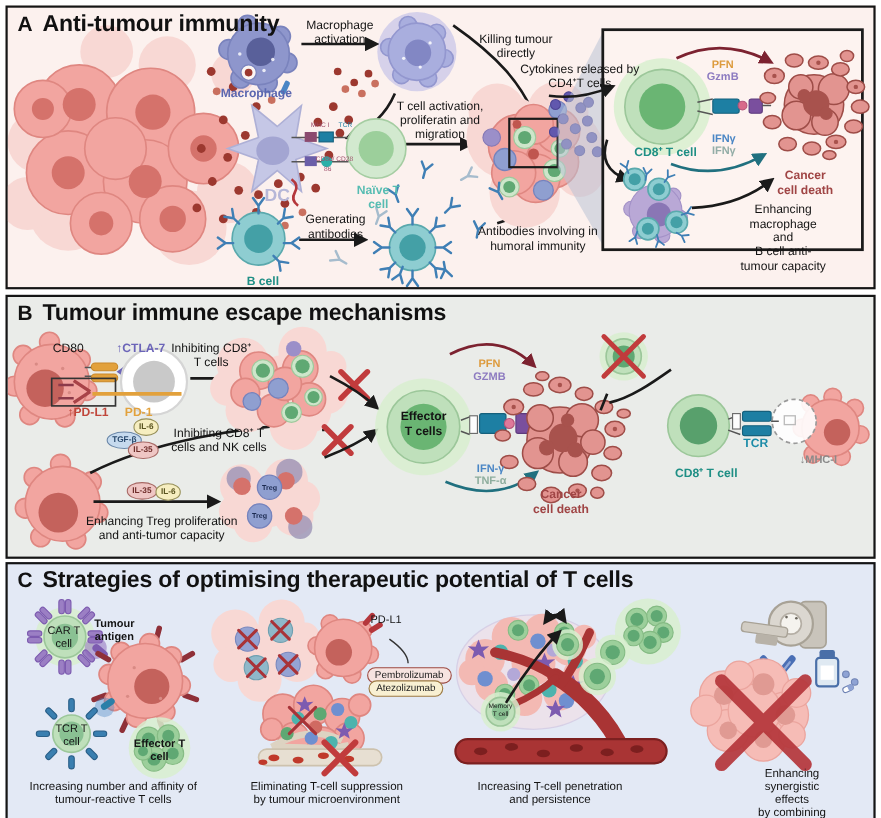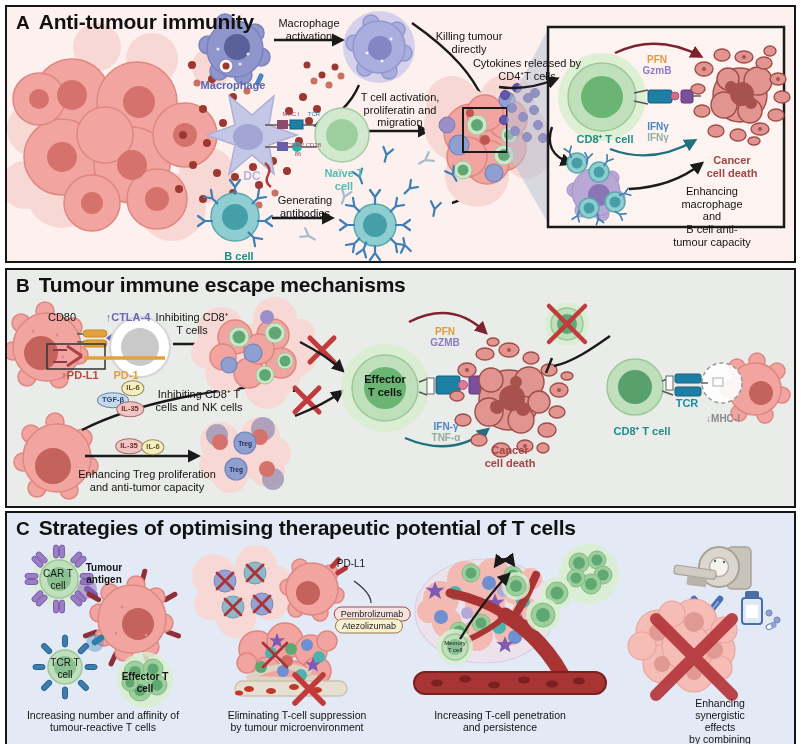--- a/index.html
+++ b/index.html
@@ -361,26 +361,28 @@
 directly</div>
 <div class="lbl ctr" style="left:520px;top:50px">Cytokines released by
 CD4⁺T cells</div>
 <div class="lbl ctr" style="left:393px;top:84px">T cell activation,
 proliferatin and
 migration</div>
 <div class="lbl ctr t6 c-syn1" style="left:284px;top:104px">MHC I</div>
 <div class="lbl ctr t6 c-syn2" style="left:307px;top:104px">TCR</div>
 <div class="lbl ctr t6 c-syn1" style="left:297px;top:135px">CD80/ CD28</div>
 <div class="lbl ctr t6 c-syn1" style="left:291px;top:144px">86</div>
-<div class="lbl ctr b c-dc" style="left:245px;top:163px;font-size:12px">DC</div>
+<div class="lbl ctr b c-dc" style="left:245px;top:163px;font-size:16px">DC</div>
 <div class="lbl ctr b c-naive" style="left:337px;top:160px">Naïve T
 cell</div>
 <div class="lbl ctr" style="left:298px;top:187px">Generating
 antibodies</div>
 <div class="lbl ctr b c-teal" style="left:232px;top:243px">B cell</div>
+<div class="lbl ctr" style="left:482px;top:198px">Antibodies involving in
+humoral immunity</div>
 <div class="lbl ctr b t10 c-pfn" style="left:650px;top:47px">PFN</div>
 <div class="lbl ctr b t10 c-gzmb" style="left:650px;top:58px">GzmB</div>
 <div class="lbl ctr b c-teal" style="left:598px;top:126px">CD8⁺ T cell</div>
 <div class="lbl ctr b t10 c-ifn" style="left:651px;top:114px">IFNγ</div>
 <div class="lbl ctr b t10 c-tnf" style="left:651px;top:125px">IFNγ</div>
 <div class="lbl ctr b c-cancer" style="left:725px;top:147px">Cancer
 cell death</div>
 <div class="lbl ctr" style="left:705px;top:178px">Enhancing macrophage and
 B cell anti-tumour capacity</div>
 </section>
@@ -563,21 +565,21 @@
   <g>
     <path class="sy" d="M655,111 L666,107 M655,121 L666,125"></path>
     <rect x="659" y="106" width="7" height="14" fill="#fdfdfd" stroke="#666"></rect>
     <rect class="tl" x="668" y="104" width="26" height="9" rx="2"></rect>
           <rect class="tl" x="668" y="117" width="26" height="9" rx="2"></rect>
     <path class="sy" d="M694,113 L701,113"></path>
   </g>
 </svg>
 <div class="panel-title"><span class="plet">B</span><span class="ptxt">Tumour immune escape mechanisms</span></div>
 <div class="lbl ctr" style="left:55px;top:41px">CD80</div>
-<div class="lbl ctr b c-ctla" style="left:121px;top:41px">↑CTLA-4</div>
+<div class="lbl ctr b c-ctla" style="left:121px;top:41px">↑CTLA-7</div>
 <div class="lbl ctr" style="left:185px;top:41px">Inhibiting CD8⁺
 T cells</div>
 <div class="lbl ctr b c-pdl1" style="left:73px;top:99px">↑PD-L1</div>
 <div class="lbl ctr b c-pd1" style="left:119px;top:99px">PD-1</div>
 <div class="bub" style="left:126px;top:118px;background:#f6eec0;border-color:#97905a;color:#5a5420">IL-6</div>
 <div class="bub" style="left:106px;top:130px;background:#c6daee;border-color:#6a87a8;color:#27476b">TGF-β</div>
 <div class="bub" style="left:123px;top:139px;background:#efc6c4;border-color:#a86a66;color:#6e2d2a">IL-35</div>
 <div class="lbl ctr" style="left:192px;top:118px">Inhibiting CD8⁺ T
 cells and NK cells</div>
 <div class="bub" style="left:122px;top:176px;background:#efc6c4;border-color:#a86a66;color:#6e2d2a">IL-35</div>
@@ -589,21 +591,21 @@
 <div class="lbl ctr b" style="left:378px;top:103px">Effector
 T cells</div>
 <div class="lbl ctr b t10 c-pfn" style="left:438px;top:56px">PFN</div>
 <div class="lbl ctr b t10 c-gzmb" style="left:438px;top:67px">GZMB</div>
 <div class="lbl ctr b t10 c-ifn" style="left:439px;top:151px">IFN-γ</div>
 <div class="lbl ctr b t10 c-tnfb" style="left:439px;top:162px">TNF-α</div>
 <div class="lbl ctr b c-cancer" style="left:503px;top:174px">Cancer
 cell death</div>
 <div class="lbl ctr b c-teal" style="left:635px;top:155px">CD8⁺ T cell</div>
 <div class="lbl ctr b c-tcr" style="left:680px;top:127px">TCR</div>
-<div class="lbl ctr b t10 c-mhc" style="left:716px;top:143px">↓MHC-I</div>
+<div class="lbl ctr b t10 c-mhc" style="left:737px;top:143px">↓MHC-I</div>
 </section>
 
 <section id="panelC">
 <svg width="791" height="230">
   <g transform="translate(52,66)">
     <circle class="gg" r="27"></circle>
     <g transform="rotate(0)">
             <rect x="-5.5" y="-34" width="5" height="13" rx="2.5" fill="#9b7fc4" stroke="#7d5bb0"></rect>
             <rect x="0.5" y="-34" width="5" height="13" rx="2.5" fill="#9b7fc4" stroke="#7d5bb0"></rect>
           </g>

